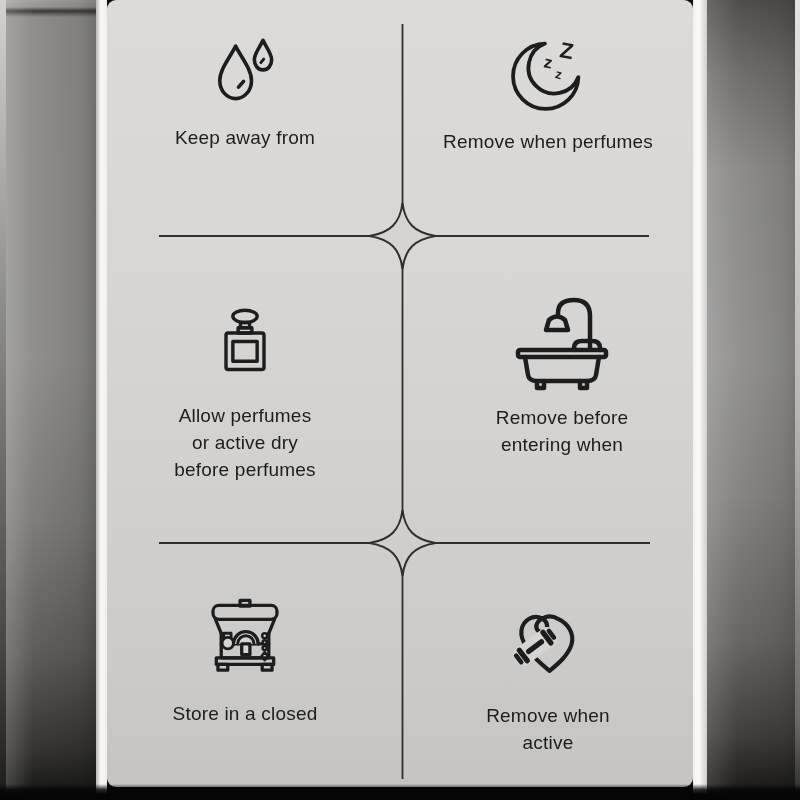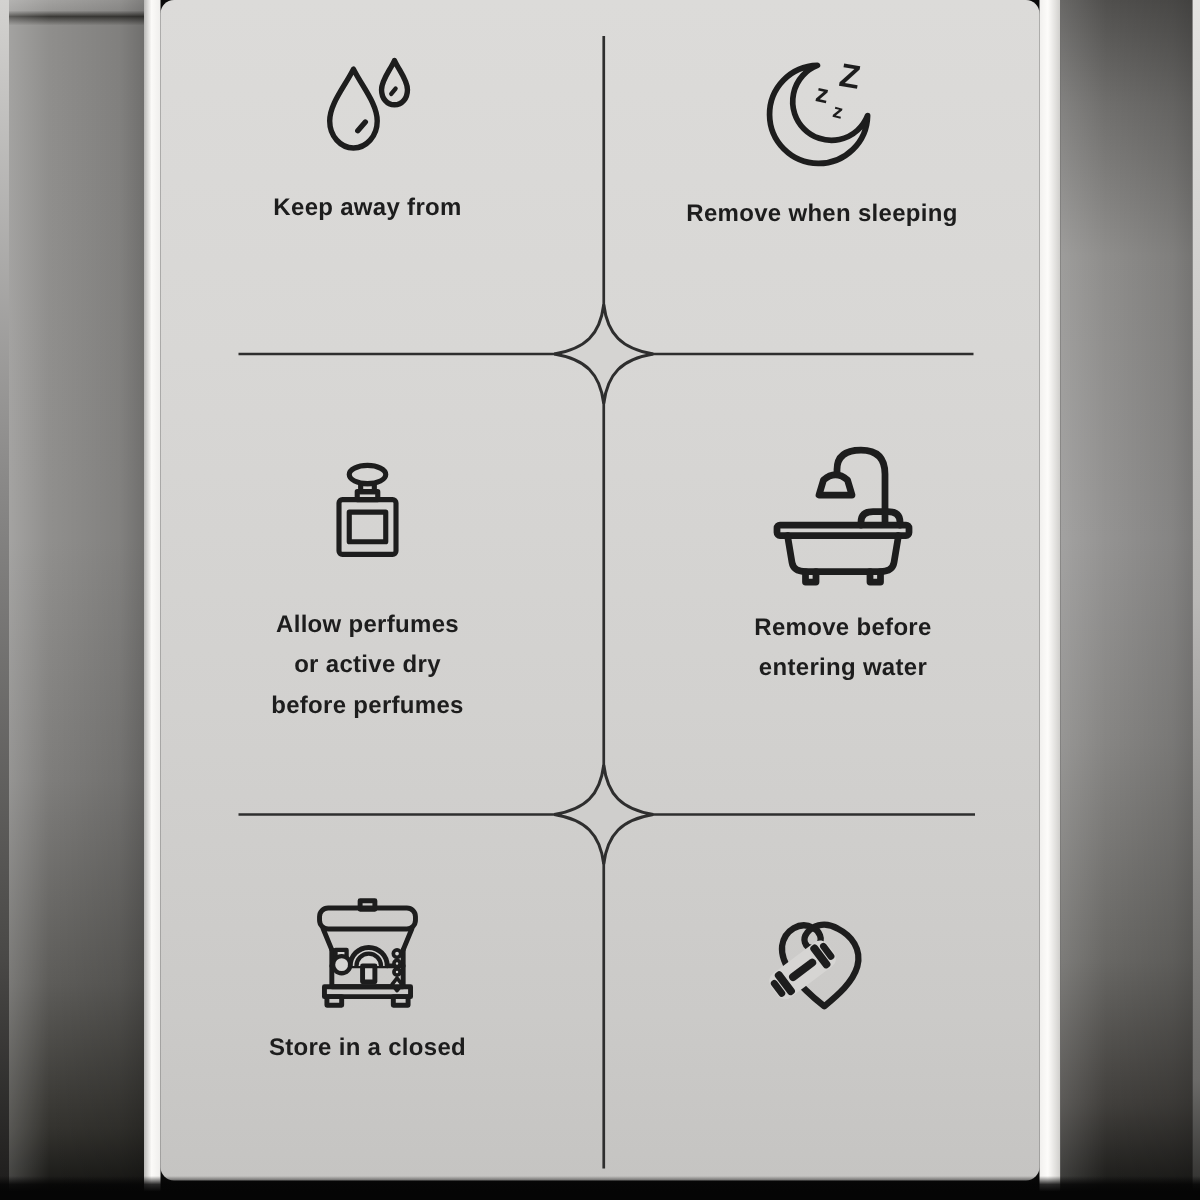--- a/index.html
+++ b/index.html
@@ -37,32 +37,32 @@
   
   .card{
     position:absolute;left:107px;top:0;width:586px;height:787px;
     border-radius:9px;
     background:linear-gradient(180deg,#dcdbd9 0%,#d8d7d5 30%,#d2d1cf 60%,#cbcac8 86%,#c5c4c2 100%);
   }
   .dividers{position:absolute;left:0;top:0;}
   
   .cell{position:absolute;width:230px;text-align:center;color:var(--ink);}
   .cell svg{display:inline-block;color:var(--ink);}
-  .caption{font-size:16px;line-height:27px;font-weight:700;letter-spacing:.2px;color:var(--ink);}
+  .caption{font-size:19px;line-height:27px;font-weight:400;letter-spacing:.2px;color:var(--ink);}
   .c1{left:130px;top:36px;}
   .c2{left:433px;top:36px;}
   .c3{left:130px;top:308px;}
   .c4{left:447px;top:292px;}
   .c5{left:130px;top:598px;}
   .c6{left:433px;top:604px;}
   .c1 .caption{margin-top:12px;}
   .c2 .caption{margin-top:12px;}
   .c3 .caption{margin-top:14px;text-align:center;}
   .c4 .caption{margin-top:8px;}
-  .c5 .caption{}
+  .c5 .caption{margin-top:16px;}
   .c6 .caption{margin-top:18px;}
   .stroke{fill:none;stroke:currentColor;stroke-linecap:round;stroke-linejoin:round;}
   .bgfill{fill:var(--card-bg);stroke:currentColor;stroke-linecap:round;stroke-linejoin:round;}
   .inkfill{fill:currentColor;stroke:none;}
   .zglyph{fill:currentColor;font-family:"Liberation Sans","DejaVu Sans",sans-serif;font-weight:bold;}
   
   .bottom-band{
     position:absolute;left:0;bottom:0;width:100%;height:16px;
     background:linear-gradient(180deg,rgba(5,5,5,0) 0%,rgba(5,5,5,.85) 35%,#050505 65%);
   }
@@ -108,21 +108,21 @@
   </div>
 
   <div class="cell c2">
     <svg width="76" height="76" viewBox="0 0 100 100">
       <path class="stroke" stroke-width="5" d="M46,10 A43,43 0 1 0 90,54 A34,34 0 1 1 46,10 Z"></path>
       <text class="zglyph" x="66" y="30" font-size="29" transform="rotate(10 78 18)">Z</text>
       <text class="zglyph" x="45" y="43" font-size="22" transform="rotate(12 54 34)">z</text>
       <text class="zglyph" x="60" y="57" font-size="17" transform="rotate(14 68 50)">z</text>
     </svg>
     <div class="caption">
-      <div>Remove when sleeping</div>
+      <div>Remove when perfumes</div>
     </div>
   </div>
 
   <div class="cell c3">
     <svg width="76" height="76" viewBox="0 0 100 100">
       <ellipse class="stroke" stroke-width="4.5" cx="50" cy="11" rx="16" ry="8"></ellipse>
       <rect class="stroke" stroke-width="4.5" x="44" y="19" width="12" height="7"></rect>
       <rect class="stroke" stroke-width="4.5" x="41" y="26" width="18" height="7"></rect>
       <rect class="stroke" stroke-width="4.5" x="25" y="33" width="50" height="48" rx="3"></rect>
       <rect class="stroke" stroke-width="4.5" x="34" y="44" width="32" height="26"></rect>
@@ -139,21 +139,21 @@
       <path class="stroke" stroke-width="4.5" d="M78,56 V24 Q78,8 62,8 Q46,8 46,21 V23"></path>
       <path class="stroke" stroke-width="4.5" d="M34,38 L56,38 L53,28 Q45,21 37,28 Z"></path>
       <path class="stroke" stroke-width="4.5" d="M62,58 v-2 q0,-7 8,-7 h10 q8,0 8,7 v2"></path>
       <rect class="stroke" stroke-width="4.5" x="6" y="58" width="88" height="7" rx="2"></rect>
       <path class="stroke" stroke-width="4.5" d="M13,65 L16,83 Q17,89 25,89 L75,89 Q83,89 84,83 L87,65"></path>
       <path class="stroke" stroke-width="4.5" d="M25,89 v7 h7 v-7"></path>
       <path class="stroke" stroke-width="4.5" d="M68,89 v7 h7 v-7"></path>
     </svg>
     <div class="caption">
       <div>Remove before</div>
-      <div>entering water</div>
+      <div>entering when</div>
     </div>
   </div>
 
   <div class="cell c5">
     <svg width="82" height="82" viewBox="0 0 100 100">
       <rect class="stroke" stroke-width="4" x="44" y="3" width="12" height="7"></rect>
       <rect class="stroke" stroke-width="4" x="11" y="9" width="78" height="17" rx="7"></rect>
       <path class="stroke" stroke-width="4" d="M14,26 L21,43 M86,26 L79,43"></path>
       <path class="stroke" stroke-width="4" d="M21,43 V73 H79 V43"></path>
       <path class="stroke" stroke-width="4" d="M21,56 H79"></path>
@@ -181,17 +181,19 @@
       <g transform="translate(33,56) rotate(-37)">
         <rect x="-31" y="-13" width="62" height="26" rx="8" fill="var(--card-bg)" stroke="none"></rect>
         <rect class="inkfill" x="-14" y="-3.5" width="28" height="7" rx="3.5"></rect>
         <rect class="inkfill" x="-23" y="-12" width="7" height="24" rx="3"></rect>
         <rect class="inkfill" x="-30" y="-8.5" width="6" height="17" rx="3"></rect>
         <rect class="inkfill" x="16" y="-12" width="7" height="24" rx="3"></rect>
         <rect class="inkfill" x="24" y="-8.5" width="6" height="17" rx="3"></rect>
       </g>
     </svg>
     <div class="caption">
+      <div>Remove when</div>
+      <div>active</div>
     </div>
   </div>
 
   <div class="bottom-band"></div>
 </div>
 
 </body></html>

